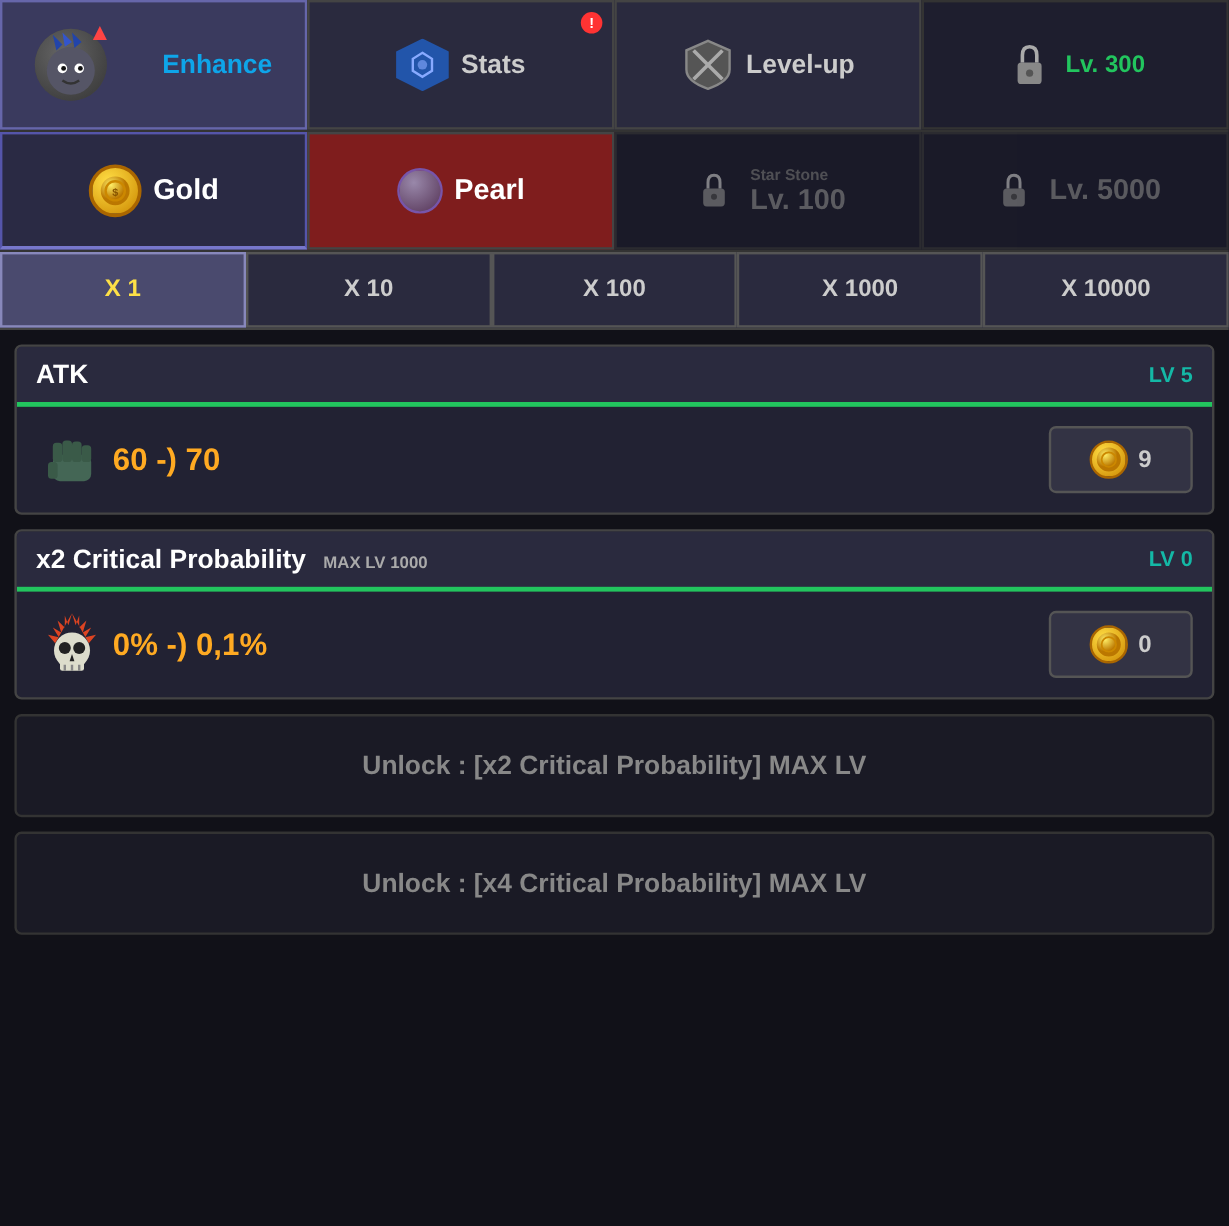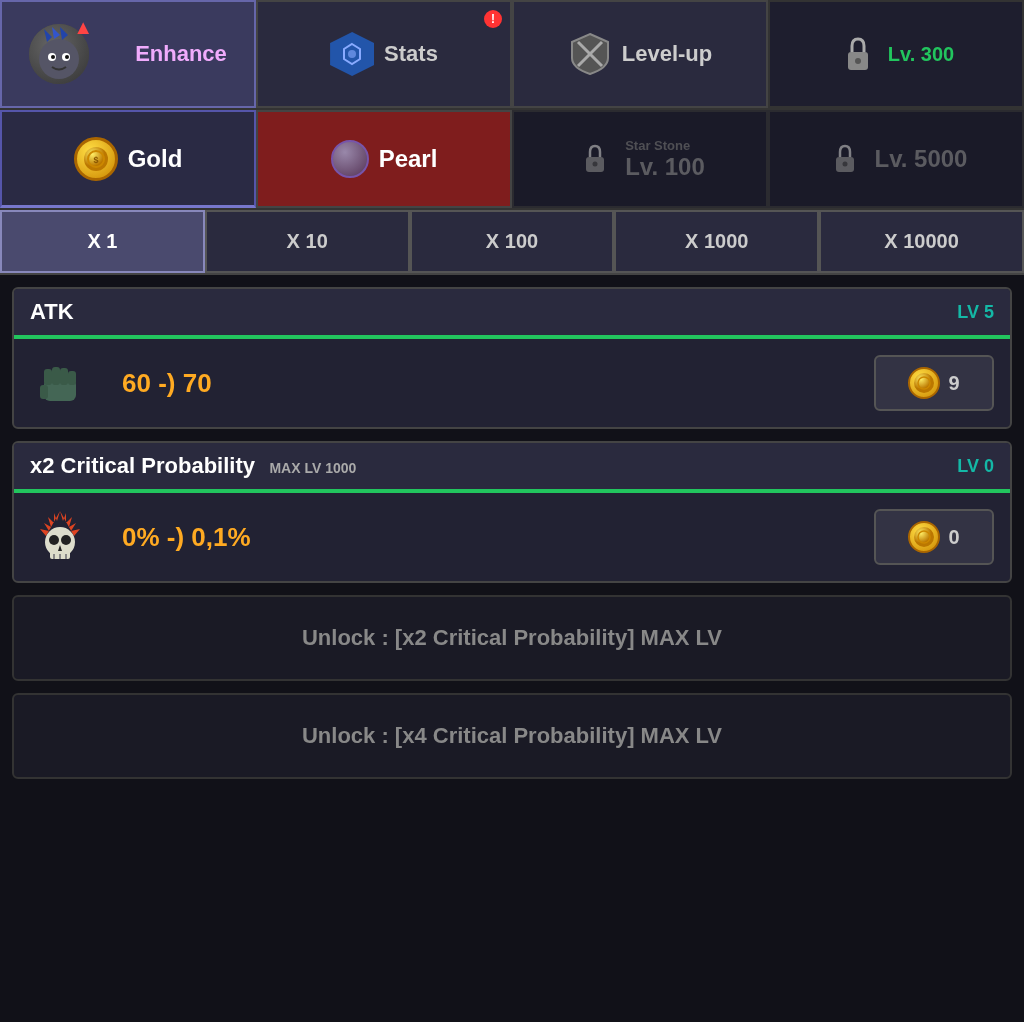--- a/index.html
+++ b/index.html
@@ -51,21 +51,21 @@
       border-color: #333;
     }
 
     .tab-label {
       font-size: 22px;
       font-weight: 900;
       color: #ccc;
     }
 
     .tab-btn.active .tab-label {
-      color: #f0abfc;
+      color: #0ea5e9;
       margin-left: 36px;
     }
 
     .tab-btn.locked .tab-label {
       color: #22c55e;
     }
 
     
     .char-icon {
       width: 60px;
@@ -229,21 +229,21 @@
       border: 2px solid #555;
       cursor: pointer;
       font-size: 20px;
       font-weight: 900;
       color: #ccc;
       transition: background 0.2s;
     }
 
     .mult-btn.active {
       background: #4a4a6e;
-      color: #ffffff;
+      color: #fde047;
       border-color: #8888bb;
     }
 
     
     .stats-container {
       flex: 1;
       overflow-y: auto;
       padding: 12px;
       display: flex;
       flex-direction: column;
@@ -282,21 +282,21 @@
     .stat-lv {
       font-size: 18px;
       font-weight: 900;
       color: #14b8a6;
     }
 
     .stat-body {
       display: flex;
       align-items: center;
       padding: 14px 16px;
-      gap: 32px;
+      gap: 4px;
     }
 
     .stat-icon {
       width: 60px;
       height: 60px;
       display: flex;
       align-items: center;
       justify-content: center;
       font-size: 38px;
     }

